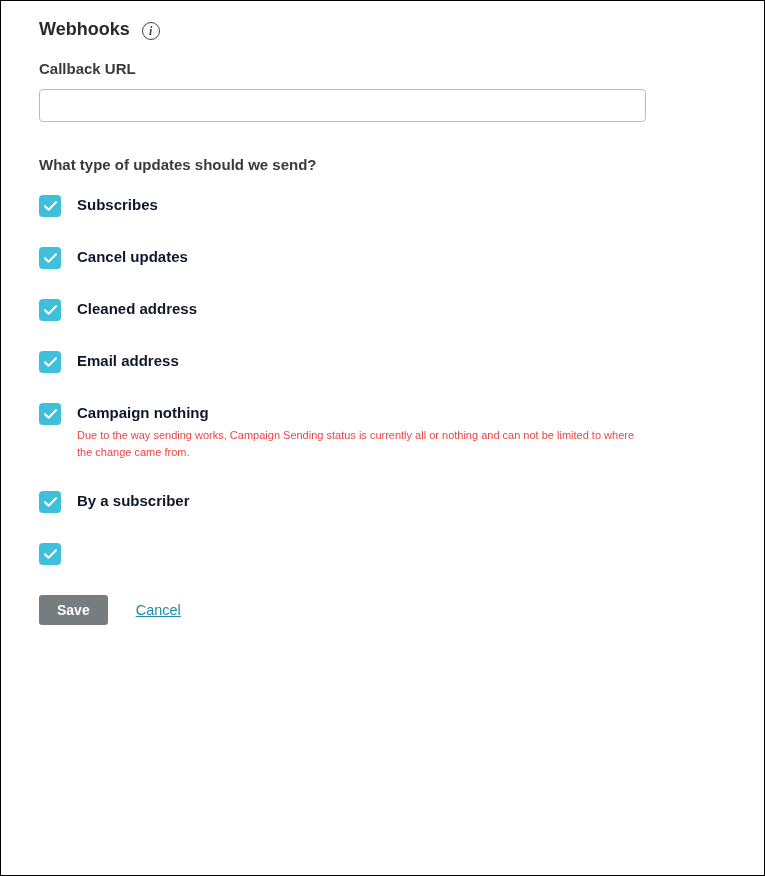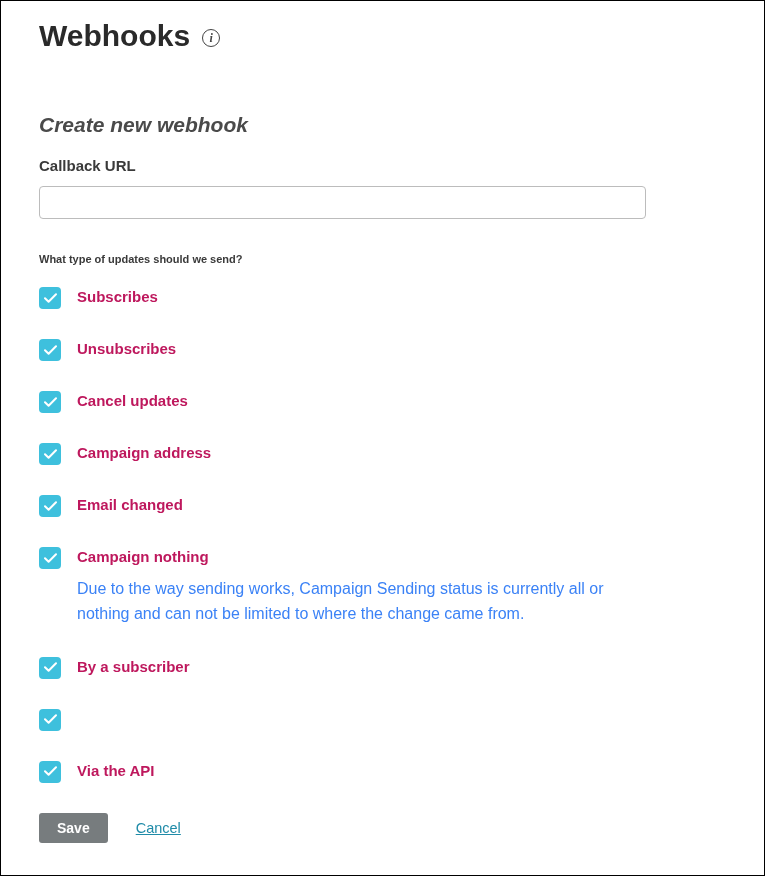--- a/index.html
+++ b/index.html
@@ -14,21 +14,21 @@
       border: 1px solid #000;
       padding: 18px 30px 20px 38px;
       position: relative;
     }
     .header-row {
       display: flex;
       align-items: center;
       gap: 12px;
     }
     h1 {
-      font-size: 30px;
+      font-size: 18px;
       font-weight: 600;
       color: #2a2a2a;
     }
     .info-icon {
       width: 18px;
       height: 18px;
       border: 1.6px solid #444;
       border-radius: 50%;
       display: inline-flex;
       align-items: center;
@@ -59,21 +59,21 @@
       width: 607px;
       height: 33px;
       border: 1px solid #bcbcbc;
       border-radius: 4px;
       margin-top: 12px;
       padding: 4px 8px;
       font-size: 14px;
       background: #fff;
     }
     .group-label {
-      font-size: 11px;
+      font-size: 15px;
       font-weight: 600;
       color: #3a3a3a;
       margin-top: 34px;
     }
     .check-list {
       margin-top: 22px;
     }
     .check-row {
       display: flex;
       align-items: flex-start;
@@ -90,26 +90,26 @@
       align-items: center;
       justify-content: center;
       flex-shrink: 0;
       cursor: pointer;
     }
     .checkbox svg { width: 13px; height: 11px; }
     .check-text { padding-top: 1px; }
     .check-label {
       font-size: 15px;
       font-weight: 600;
-      color: #be185d;
+      color: #0f172a;
     }
     .check-note {
-      font-size: 16px;
-      color: #3b82f6;
-      margin-top: 12px;
+      font-size: 11px;
+      color: #ef4444;
+      margin-top: 6px;
       line-height: 1.55;
       max-width: 570px;
     }
     .button-row {
       display: flex;
       align-items: center;
       gap: 28px;
       margin-top: 6px;
     }
     .btn-save {
@@ -132,21 +132,20 @@
 </head>
 <body>
 
 <div class="frame">
 
   <div class="header-row">
     <h1>Webhooks</h1>
     <span class="info-icon">i</span>
   </div>
 
-  <h2>Create new webhook</h2>
 
   <label class="field-label">Callback URL</label>
   <input type="text" class="text-input" value="" style="">
 
   <div class="group-label">What type of updates should we send?</div>
 
   <div class="check-list">
     <div class="check-row">
       <div class="checkbox">
           <svg viewBox="0 0 13 11">
@@ -157,51 +156,41 @@
           <div class="check-label">Subscribes</div>
         </div>
     </div>
     <div class="check-row">
       <div class="checkbox">
           <svg viewBox="0 0 13 11">
             <path d="M1 5.2 L4.6 8.8 L12 1.2" stroke="#fff" stroke-width="2" fill="none" stroke-linecap="round" stroke-linejoin="round"></path>
           </svg>
         </div>
       <div class="check-text">
-          <div class="check-label">Unsubscribes</div>
-        </div>
-    </div>
-    <div class="check-row">
-      <div class="checkbox">
-          <svg viewBox="0 0 13 11">
-            <path d="M1 5.2 L4.6 8.8 L12 1.2" stroke="#fff" stroke-width="2" fill="none" stroke-linecap="round" stroke-linejoin="round"></path>
-          </svg>
-        </div>
-      <div class="check-text">
           <div class="check-label">Cancel updates</div>
         </div>
     </div>
     <div class="check-row">
       <div class="checkbox">
           <svg viewBox="0 0 13 11">
             <path d="M1 5.2 L4.6 8.8 L12 1.2" stroke="#fff" stroke-width="2" fill="none" stroke-linecap="round" stroke-linejoin="round"></path>
           </svg>
         </div>
       <div class="check-text">
-          <div class="check-label">Campaign address</div>
-        </div>
-    </div>
-    <div class="check-row">
-      <div class="checkbox">
-          <svg viewBox="0 0 13 11">
-            <path d="M1 5.2 L4.6 8.8 L12 1.2" stroke="#fff" stroke-width="2" fill="none" stroke-linecap="round" stroke-linejoin="round"></path>
-          </svg>
-        </div>
-      <div class="check-text">
-          <div class="check-label">Email changed</div>
+          <div class="check-label">Cleaned address</div>
+        </div>
+    </div>
+    <div class="check-row">
+      <div class="checkbox">
+          <svg viewBox="0 0 13 11">
+            <path d="M1 5.2 L4.6 8.8 L12 1.2" stroke="#fff" stroke-width="2" fill="none" stroke-linecap="round" stroke-linejoin="round"></path>
+          </svg>
+        </div>
+      <div class="check-text">
+          <div class="check-label">Email address</div>
         </div>
     </div>
     <div class="check-row">
       <div class="checkbox">
           <svg viewBox="0 0 13 11">
             <path d="M1 5.2 L4.6 8.8 L12 1.2" stroke="#fff" stroke-width="2" fill="none" stroke-linecap="round" stroke-linejoin="round"></path>
           </svg>
         </div>
       <div class="check-text">
         <div class="check-label">Campaign nothing</div>
@@ -222,30 +211,20 @@
           <div class="check-label">By a subscriber</div>
         </div>
     </div>
     <div class="check-row">
       <div class="checkbox">
           <svg viewBox="0 0 13 11">
             <path d="M1 5.2 L4.6 8.8 L12 1.2" stroke="#fff" stroke-width="2" fill="none" stroke-linecap="round" stroke-linejoin="round"></path>
           </svg>
         </div>
     </div>
-    <div class="check-row">
-      <div class="checkbox">
-          <svg viewBox="0 0 13 11">
-            <path d="M1 5.2 L4.6 8.8 L12 1.2" stroke="#fff" stroke-width="2" fill="none" stroke-linecap="round" stroke-linejoin="round"></path>
-          </svg>
-        </div>
-      <div class="check-text">
-          <div class="check-label">Via the API</div>
-        </div>
-    </div>
   </div>
 
   <div class="button-row">
     <button class="btn-save">Save</button>
     <a class="btn-cancel">Cancel</a>
   </div>
 
 </div>
 
 </body></html>

